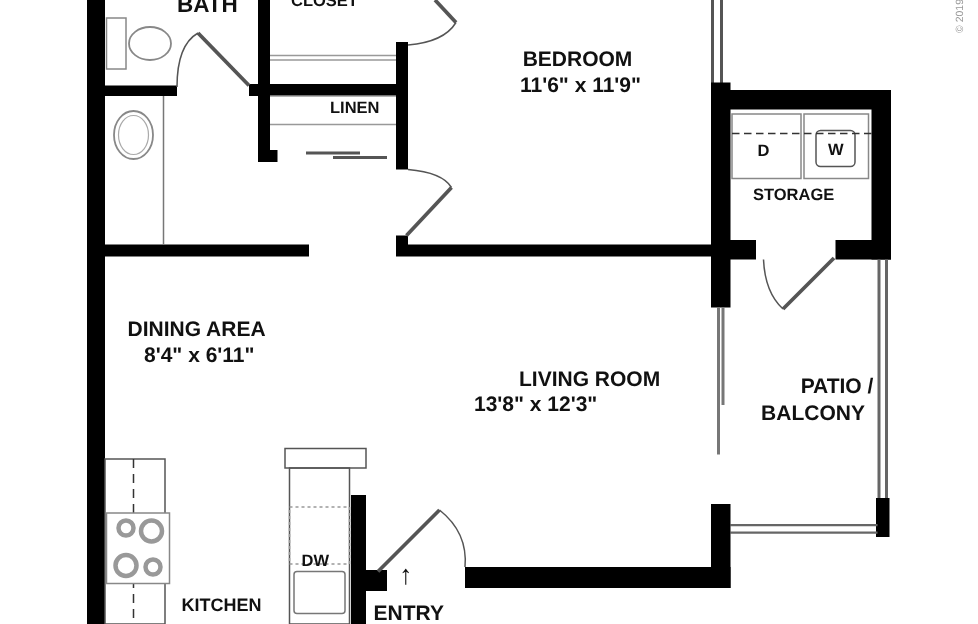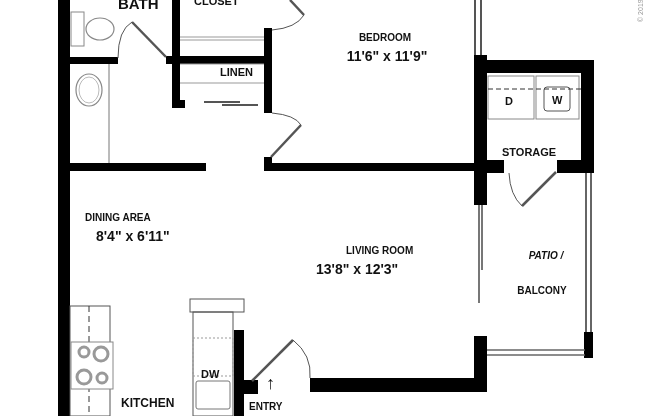--- a/index.html
+++ b/index.html
@@ -1,19 +1,19 @@
 <!DOCTYPE html>
 <html><head>
   <meta charset="utf-8">
   <style>
     html, body { margin: 0; padding: 0; background: #ffffff; }
     body { width: 652px; height: 416px; overflow: hidden; position: relative; font-family: "Liberation Sans", sans-serif; }
     svg { position: absolute; left: 0; top: 0; }
     .label { position: absolute; font-family: "Liberation Sans", sans-serif; font-weight: bold; color: #111; text-align: center; white-space: nowrap; line-height: 1.1; }
-    .room-name { font-size: 10px; }
+    .room-name { font-size: 14px; }
     .room-dim { font-size: 14px; }
     .small { font-size: 11px; }
     .copyright { position: absolute; font-size: 7px; color: #999; transform: rotate(-90deg); transform-origin: left top; white-space: nowrap; font-family: "Liberation Sans", sans-serif; }
   </style>
 </head>
 <body>
 
 <svg width="652" height="416" viewBox="0 0 652 416">
 
   <rect x="58" y="0" width="12" height="416" fill="#000"></rect>
@@ -111,30 +111,30 @@
 
 <div class="label room-name" style="left:118px; top:-4px; font-size:15px;">BATH</div>
 <div class="label small" style="left:194px; top:-5px;">CLOSET</div>
 <div class="label small" style="left:204px; top:66px;padding-left:16px;">LINEN</div>
 
 <div class="label room-name" style="left:330px; top:32px; width:110px;">BEDROOM</div>
 <div class="label room-dim" style="left:322px; top:49px; width:130px;">11'6" x 11'9"</div>
 
 <div class="label small" style="left:505px; top:95px;">D</div>
 <div class="label small" style="left:552px; top:94px;">W</div>
-<div class="label small" style="left:502px; top:146px;">STORAGE</div>
+<div class="label small" style="left:502px; top:124px;">STORAGE</div>
 
 <div class="label room-name" style="left:85px; top:212px;">DINING AREA</div>
 <div class="label room-dim" style="left:96px; top:229px;">8'4" x 6'11"</div>
 
 <div class="label room-name" style="left:308px; top:245px;padding-left:38px;">LIVING ROOM</div>
 <div class="label room-dim" style="left:316px; top:262px;">13'8" x 12'3"</div>
 
-<div class="label room-name" style="left:496px; top:250px; width:100px;font-style:italic;">PATIO /</div>
-<div class="label room-name" style="left:492px; top:285px; width:100px;">BALCONY</div>
+<div class="label room-name" style="left:508px; top:250px; width:100px;">PATIO /</div>
+<div class="label room-name" style="left:492px; top:268px; width:100px;">BALCONY</div>
 
 <div class="label small" style="left:121px; top:375px; font-size:12px;margin-top:22px;">KITCHEN</div>
 <div class="label small" style="left:201px; top:368px;">DW</div>
 
 <div class="label" style="left:266px; top:374px; font-size:18px;">↑</div>
 <div class="label room-name" style="left:249px; top:401px;text-align:center;">ENTRY</div>
 
 <div class="copyright" style="left:637px; top:22px;">© 2019</div>
 
 </body></html>

